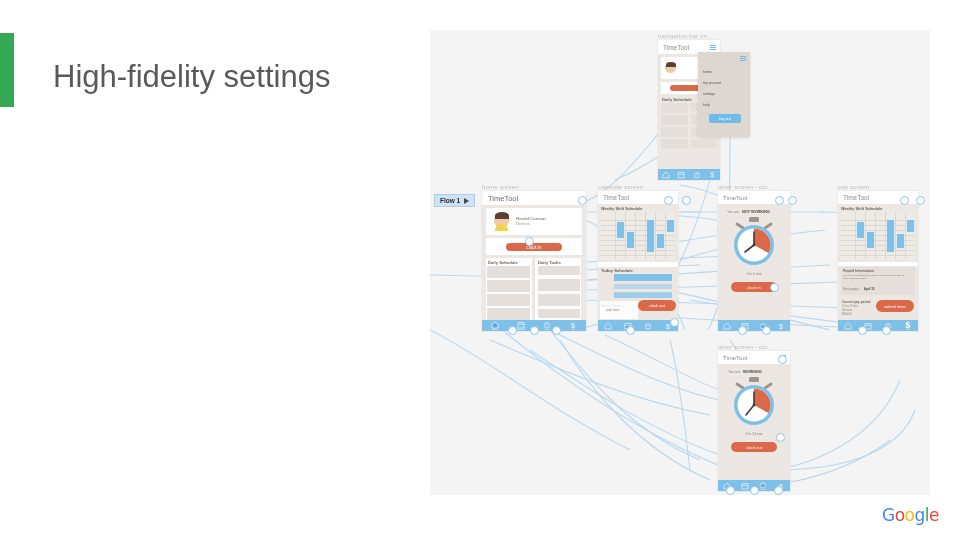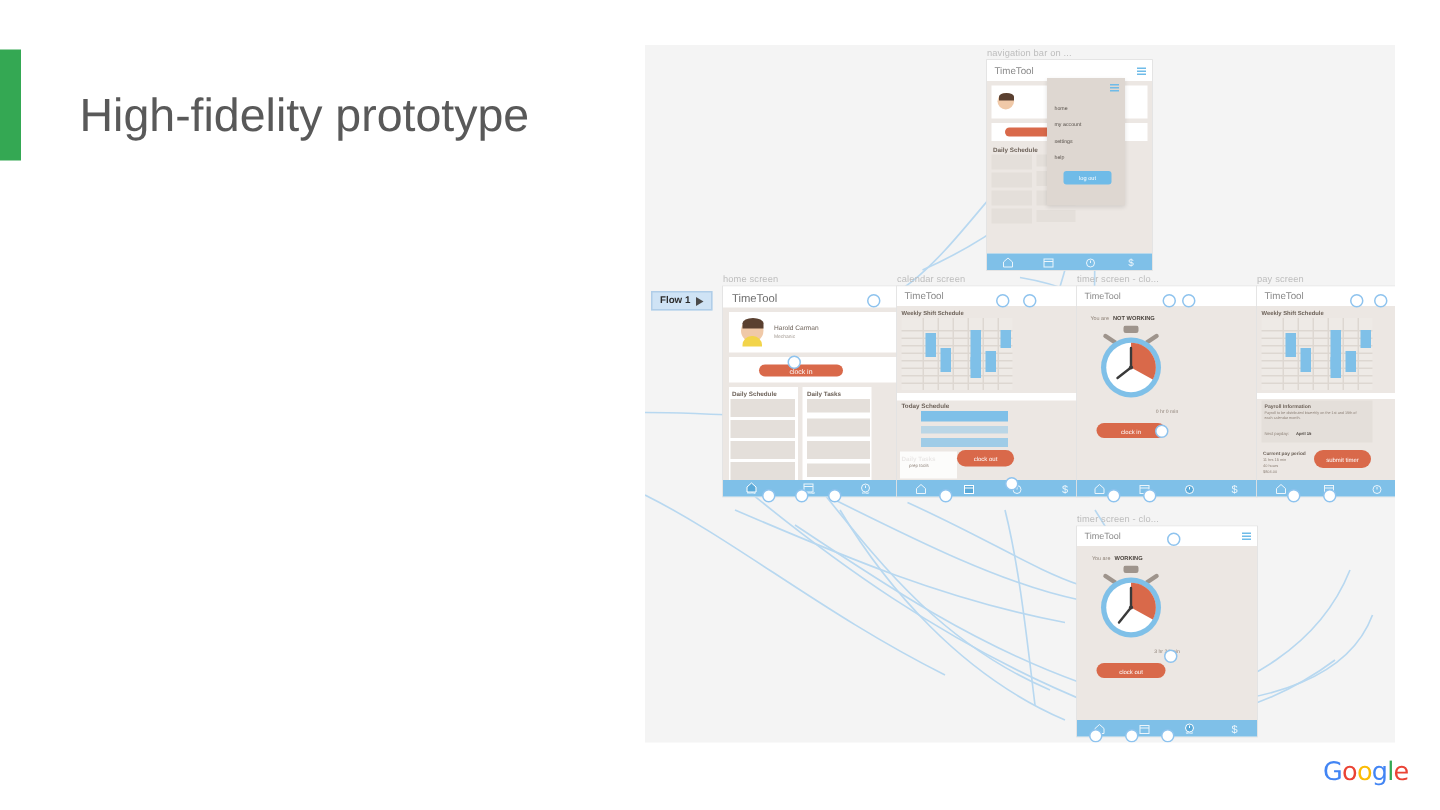--- a/index.html
+++ b/index.html
@@ -35,21 +35,21 @@
 
   
   .canvas{
     position:absolute;left:430px;top:30px;width:500px;height:465px;
     background:#f4f4f4;overflow:hidden;
   }
   .wires{position:absolute;inset:0;pointer-events:none;}
 
   
   .frame{position:absolute;background:#ffffff;
-    box-shadow:0 0 0 0.6px #e3e3e3;padding-left:48px;}
+    box-shadow:0 0 0 0.6px #e3e3e3;}
   .frame-title{position:absolute;color:#bdbdbd;font-size:6.2px;
     white-space:nowrap;letter-spacing:0.1px;}
   .bar{position:absolute;background:#ffffff;}
   .appname{font-size:6.5px;color:#8a8a8a;}
   .body{position:absolute;left:0;right:0;background:#ece7e3;}
   .navbar{position:absolute;left:0;right:0;bottom:0;height:11px;
     background:#7fc0e8;display:flex;align-items:center;
     justify-content:space-around;}
   .navbar svg{display:block;}
   .navico{width:8px;height:8px;opacity:.85;}
@@ -103,21 +103,21 @@
   
   .clockwrap{position:absolute;}
 </style>
 </head>
 <body>
 
 <div class="slide">
 
   <div class="accent-bar"></div>
 
-  <div class="title">High-fidelity prototype</div>
+  <div class="title">High-fidelity settings</div>
 
 
   <div class="goog">
     <span class="g1">G</span><span class="g2">o</span><span class="g3">o</span><span class="g4">g</span><span class="g5">l</span><span class="g6">e</span>
   </div>
 
   <div class="canvas">
 
     <svg class="wires" viewBox="0 0 500 465" preserveAspectRatio="none">
       <g fill="none" stroke="#b8d8f0" stroke-width="1.1">

